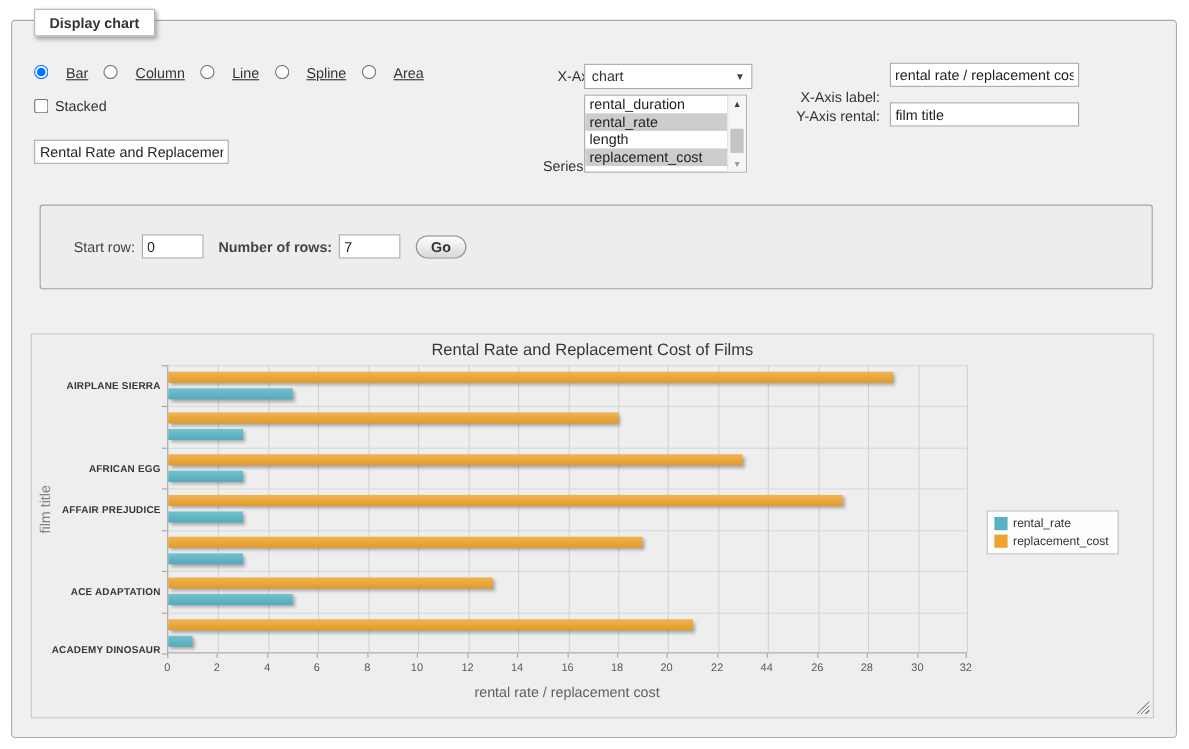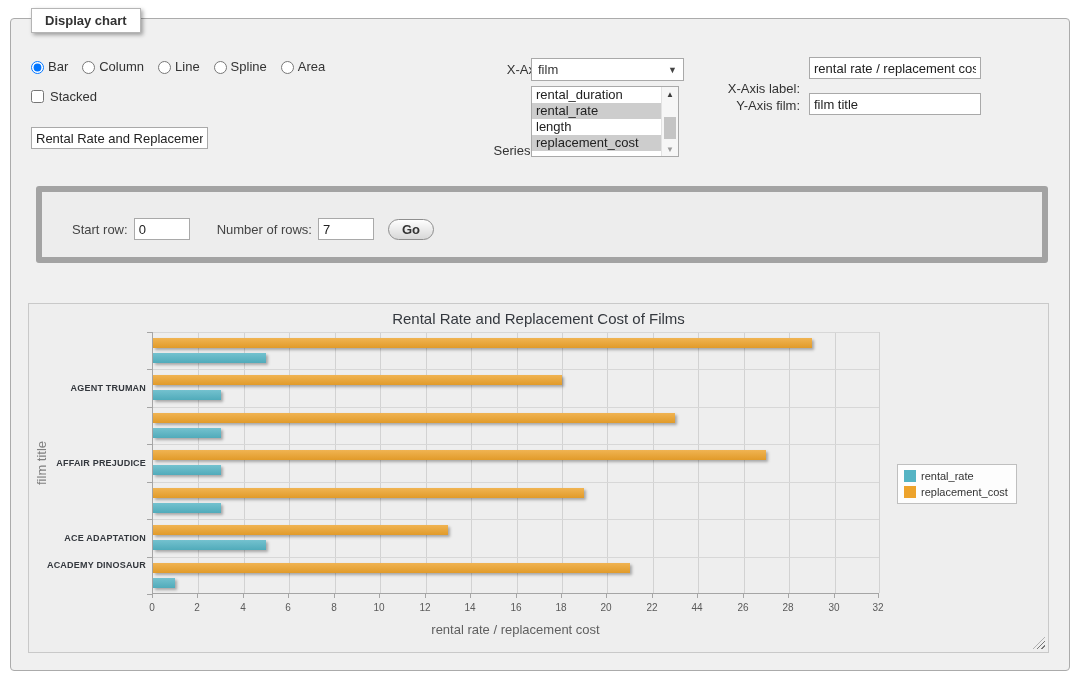--- a/index.html
+++ b/index.html
@@ -9,21 +9,21 @@
   
   .fieldset { position: absolute; left: 10px; top: 18px; width: 1060px; height: 653px;
     background: #f0f0f0; border: 1px solid #ababab; border-radius: 4px; }
   .legendbox { position: absolute; left: 20px; top: -11px; background: #ffffff;
     border: 1px solid #b5b5b5; padding: 4px 13px; font-size: 13px; font-weight: bold;
     color: #333; box-shadow: 2px 2px 4px rgba(0,0,0,0.35); }
 
   
   .radio-row { position: absolute; left: 20px; top: 40px; display: flex; align-items: center;
     gap: 14px; font-size: 13px; }
-  .radio-item { display: flex; align-items: flex-end; gap: 4px; }
+  .radio-item { display: flex; align-items: flex-start; gap: 16px; text-decoration: underline; }
   .radio-item input { margin: 0; }
   .stacked-row { position: absolute; left: 20px; top: 70px; display: flex; align-items: center;
     gap: 6px; font-size: 13px; }
   input.txt { border: 1px solid #a9a9a9; background: #fff; font-size: 13px; color: #222;
     padding: 2px 4px; font-family: "Liberation Sans", sans-serif; height: 22px; }
   .title-input { position: absolute; left: 20px; top: 108px; width: 177px; }
 
   .lbl { position: absolute; font-size: 13px; color: #333; text-align: right; }
   .xaxis-lbl { left: 442px; top: 43px; width: 95px; }
   .series-lbl { left: 428px; top: 124px; width: 95px; }
@@ -48,25 +48,25 @@
   .sb-up { color: #3b3b3b; }
   .sb-down { position: absolute; bottom: 0; left: 0; right: 0; color: #9a9a9a; }
   .sb-thumb { position: absolute; left: 2px; right: 2px; top: 30px; height: 22px;
     background: #c4c4c4; }
 
   .xaxislabel-input { position: absolute; left: 798px; top: 38px; width: 172px; }
   .yaxislabel-input { position: absolute; left: 798px; top: 74px; width: 172px; }
 
   
   .params-panel { position: absolute; left: 25px; top: 167px; width: 1012px; height: 77px;
-    background: #ededed; border: 6px solid #a3a3a3; border-radius: 3px; }
+    background: #ededed; border: 1px solid #a3a3a3; border-radius: 3px; }
   .params-row { position: absolute; left: 30px; top: 26px; display: flex; align-items: center;
     font-size: 13px; color: #444; }
   .params-row .gap-sm { margin-left: 6px; }
-  .params-row .gap-lg { margin-left: 27px; }
+  .params-row .gap-lg { margin-left: 14px; font-weight: bold; }
   .num-input { width: 56px; }
   .go-btn { margin-left: 14px; border: 1px solid #8e8e8e; border-radius: 11px;
     background: linear-gradient(#fefefe, #d8d8d8); font-size: 13px; font-weight: 600;
     color: #333; padding: 2px 13px; font-family: "Liberation Sans", sans-serif; cursor: pointer; }
 
   
   .chart-container { position: absolute; left: 17px; top: 284px; width: 1021px; height: 350px;
     background: #eeeeee; border: 1px solid #c9c9c9; }
   .chart-title { position: absolute; left: 0; top: 6px; width: 100%; text-align: center;
     font-size: 15px; color: #34383e; }
@@ -131,21 +131,21 @@
 
   <div class="stacked-row">
     <input type="checkbox" id="stacked-cb" style="">
     <span>Stacked</span>
   </div>
 
   <input class="txt title-input" value="Rental Rate and Replacement Cost of Films" style="">
 
   <span class="lbl xaxis-lbl">X-Axis:</span>
   <div class="selectbox">
-    <span>film</span>
+    <span>chart</span>
     <span class="arrow">▼</span>
   </div>
 
   <span class="lbl series-lbl">Series:</span>
   <div class="listbox">
     <div class="list-opts">
         <div class="list-opt">rental_duration</div>
         <div class="list-opt sel">rental_rate</div>
         <div class="list-opt">length</div>
         <div class="list-opt sel">replacement_cost</div>
@@ -153,41 +153,42 @@
     <div class="scrollbar">
       <div class="sb-btn sb-up">▲</div>
       <div class="sb-thumb"></div>
       <div class="sb-btn sb-down">▼</div>
     </div>
   </div>
 
   <span class="lbl xaxislabel-lbl">X-Axis label:</span>
   <input class="txt xaxislabel-input" value="rental rate / replacement cost" style="">
 
-  <span class="lbl yaxislabel-lbl">Y-Axis film:</span>
+  <span class="lbl yaxislabel-lbl">Y-Axis rental:</span>
   <input class="txt yaxislabel-input" value="film title" style="">
 
   <div class="params-panel">
     <div class="params-row">
       <span>Start row:</span>
       <input class="txt num-input gap-sm" value="0" style="">
       <span class="gap-lg">Number of rows:</span>
       <input class="txt num-input gap-sm" value="7" style="">
       <button class="go-btn">Go</button>
     </div>
   </div>
 
   <div class="chart-container">
     <div class="chart-title">Rental Rate and Replacement Cost of Films</div>
     <div class="y-axis-title">film title</div>
     <div class="cat-labels">
-        <div class="cat-label" style="top: 37px; height: 37px;">AGENT TRUMAN</div>
+        <div class="cat-label" style="top: 0px; height: 37px;">AIRPLANE SIERRA</div>
+        <div class="cat-label" style="top: 75px; height: 37px;">AFRICAN EGG</div>
         <div class="cat-label" style="top: 112px; height: 37px;">AFFAIR PREJUDICE</div>
         <div class="cat-label" style="top: 187px; height: 37px;">ACE ADAPTATION</div>
-        <div class="cat-label" style="top: 214px; height: 37px;">ACADEMY DINOSAUR</div>
+        <div class="cat-label" style="top: 240px; height: 37px;">ACADEMY DINOSAUR</div>
       </div>
     <div class="plot">
         <div class="vgrid" style="left: 45px;"></div>
         <div class="vgrid" style="left: 91px;"></div>
         <div class="vgrid" style="left: 136px;"></div>
         <div class="vgrid" style="left: 182px;"></div>
         <div class="vgrid" style="left: 227px;"></div>
         <div class="vgrid" style="left: 273px;"></div>
         <div class="vgrid" style="left: 318px;"></div>
         <div class="vgrid" style="left: 364px;"></div>

